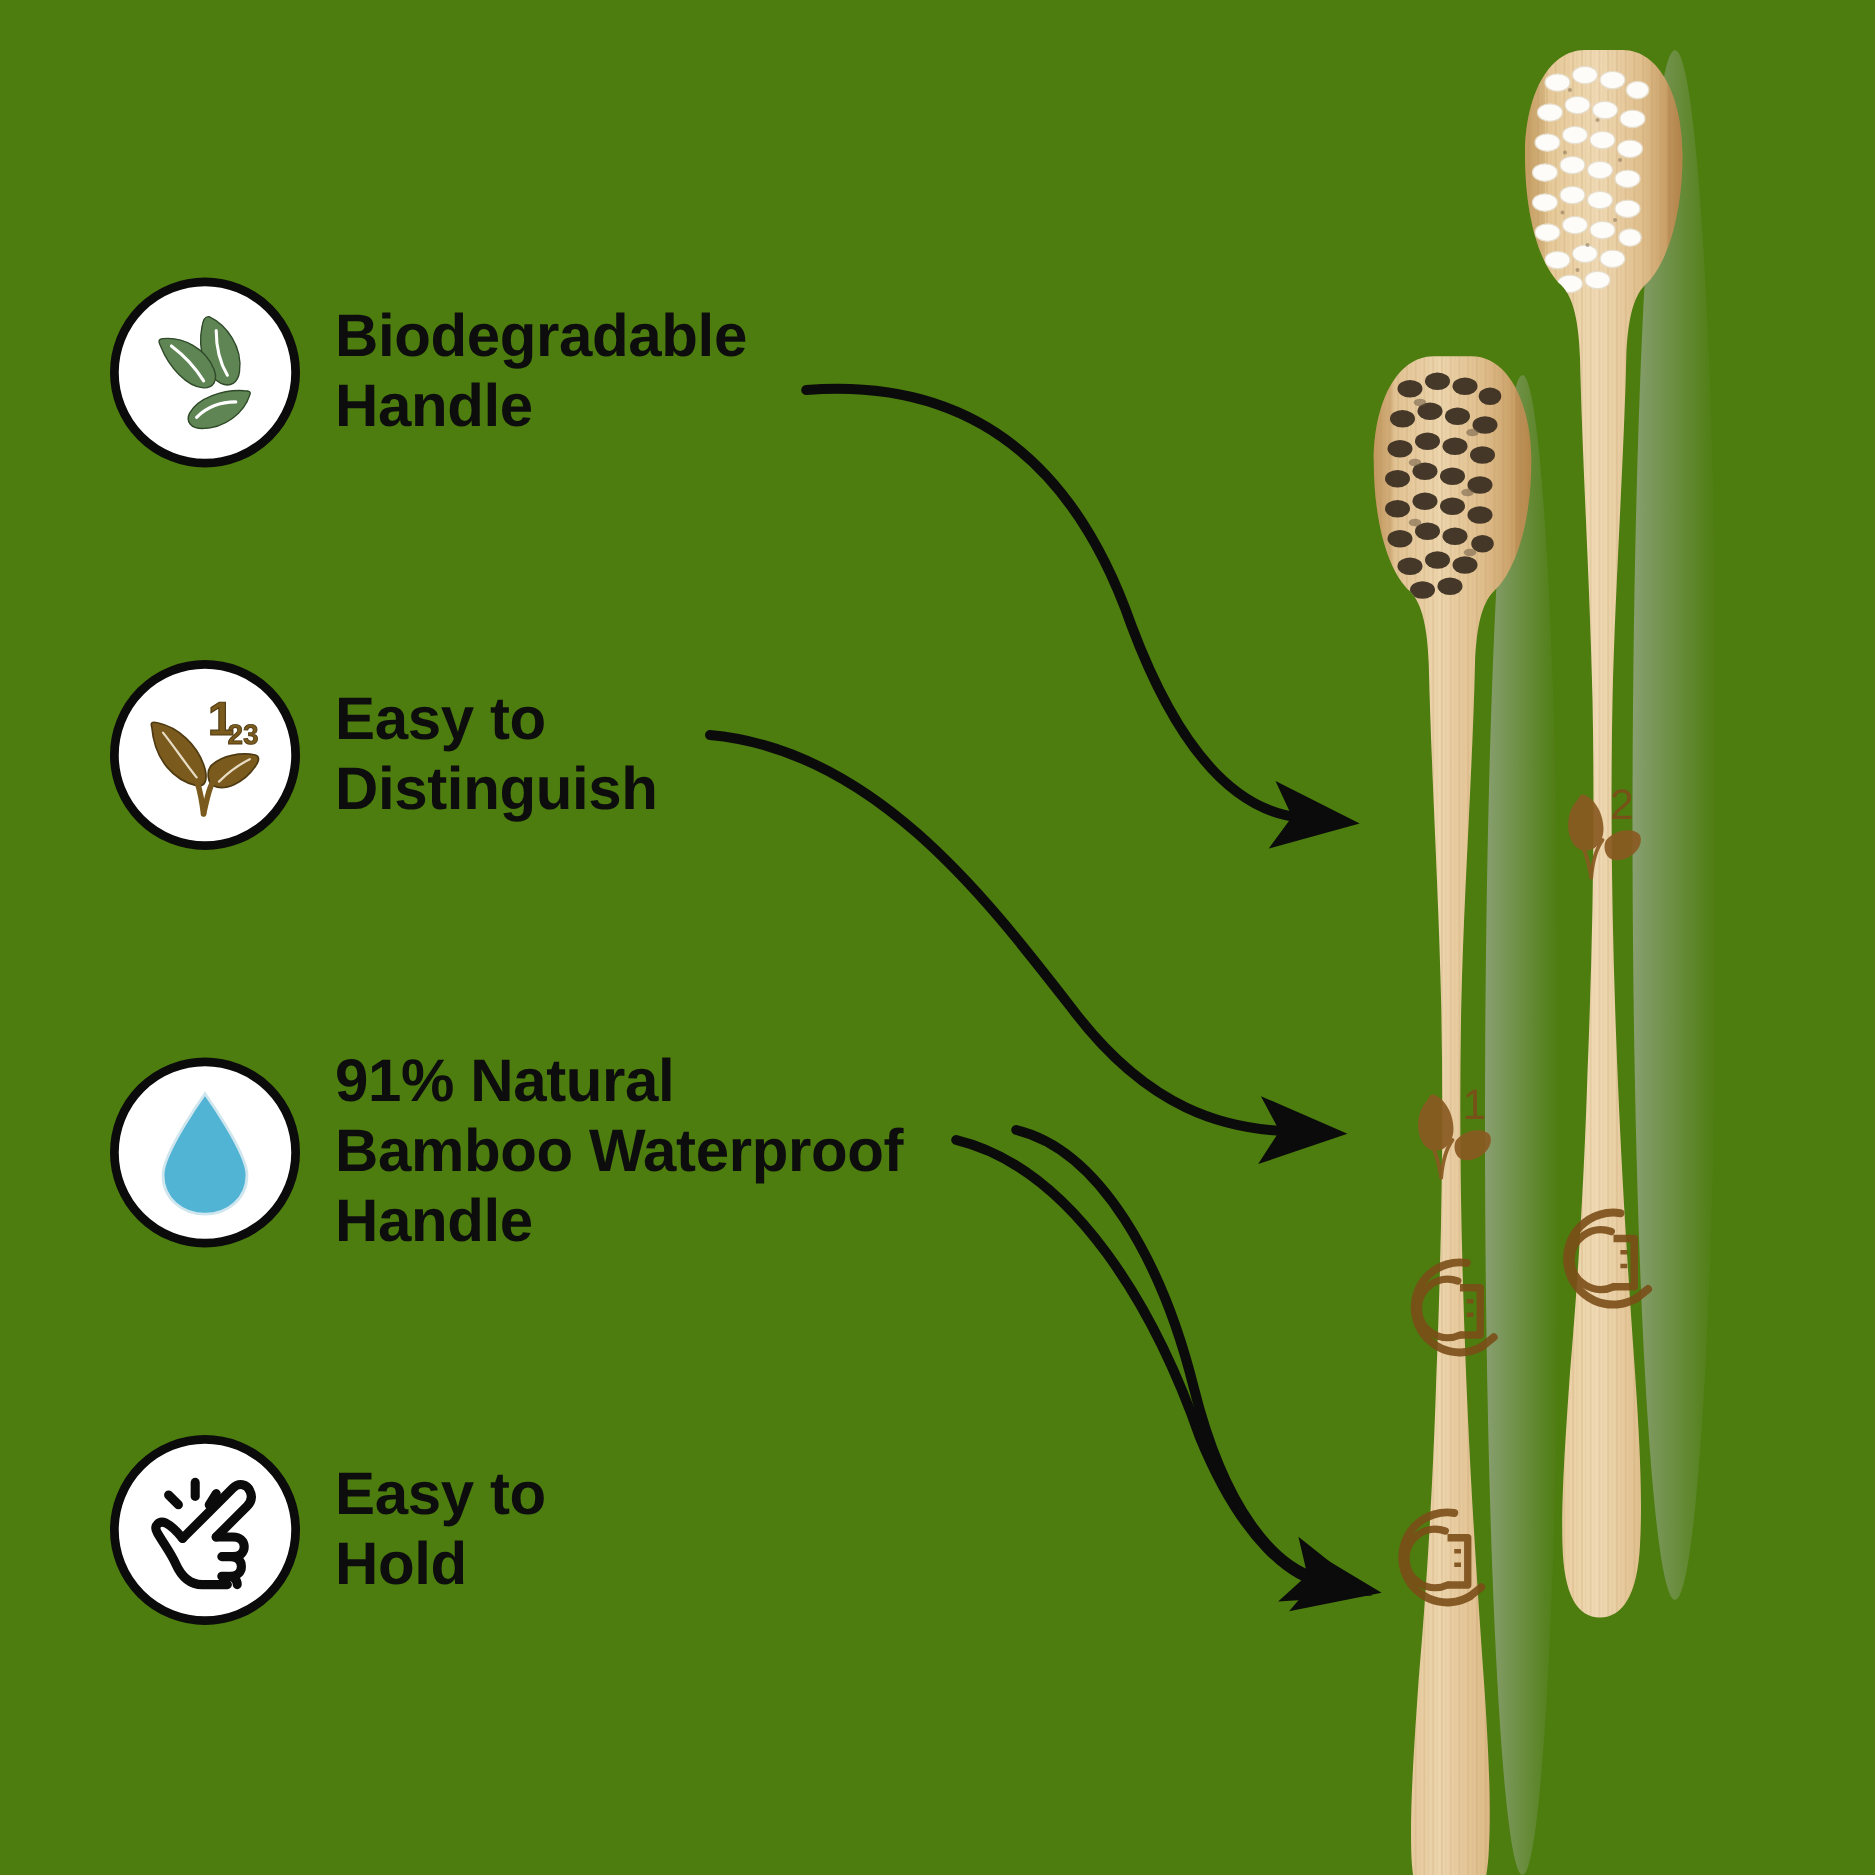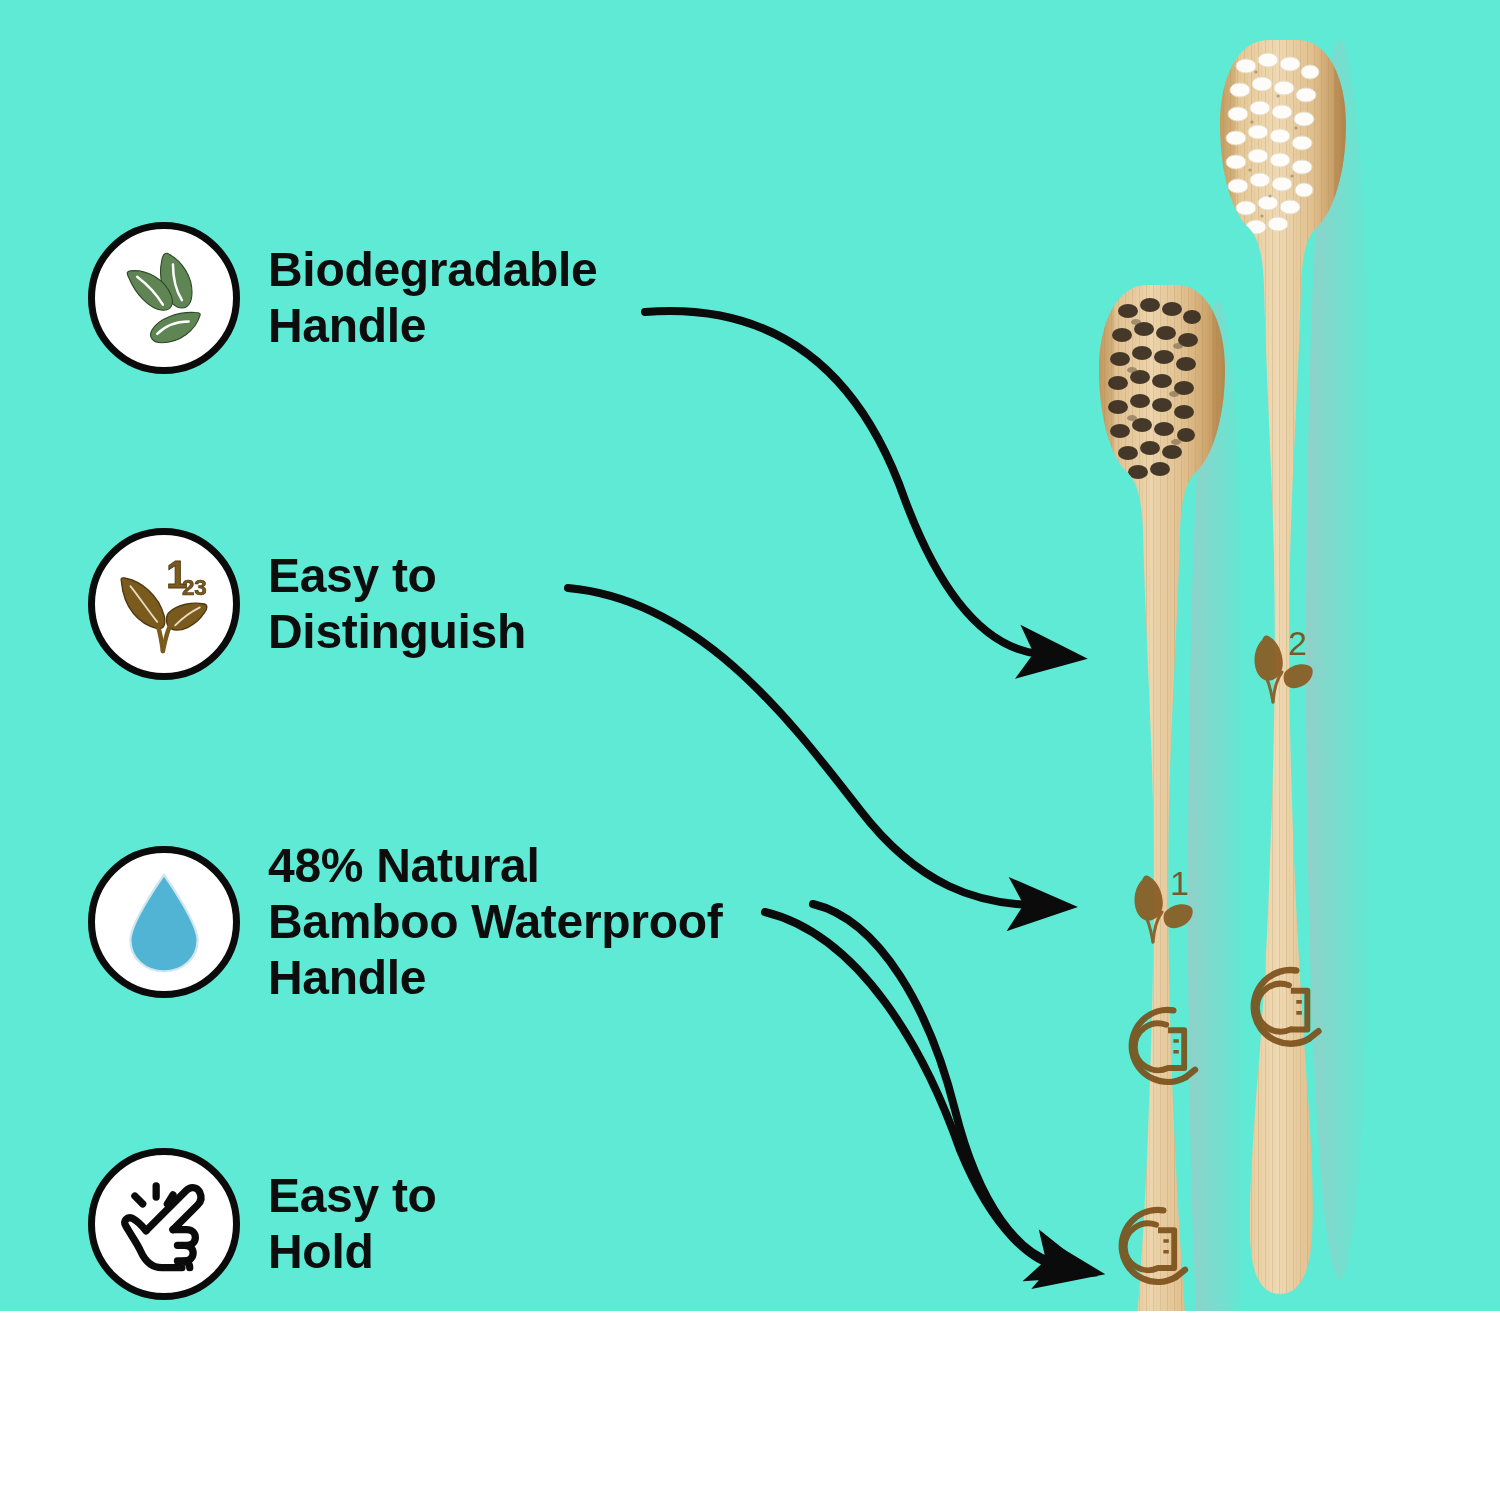--- a/index.html
+++ b/index.html
@@ -3,22 +3,22 @@
 <meta charset="utf-8">
 <style>
   html, body {
     margin: 0;
     padding: 0;
     background: #ffffff;
   }
   #stage {
     position: relative;
     width: 1500px;
-    height: 1311px;
-    background: #5eead4;
+    height: 1500px;
+    background: #4d7c0f;
     overflow: hidden;
     font-family: "Liberation Sans", sans-serif;
   }
 
   
   .feature {
     position: absolute;
     display: flex;
     align-items: center;
     gap: 28px;
@@ -130,21 +130,21 @@
   </div>
 
   <div class="feature" style="left:88px; top:838px;">
     <div class="badge">
       <span>
         <svg width="112" height="112" viewBox="0 0 100 100">
           <path d="M50,8 C50,8 80,50 80,66 C80,83 66,94 50,94 C34,94 20,83 20,66 C20,50 50,8 50,8 Z" fill="#52b4d4" stroke="#cfe6ef" stroke-width="2"></path>
         </svg>
       </span>
     </div>
-    <div class="feature-label">48% Natural
+    <div class="feature-label">91% Natural
 Bamboo Waterproof
 Handle</div>
   </div>
 
   <div class="feature" style="left:88px; top:1148px;">
     <div class="badge">
       <span>
         <svg width="112" height="112" viewBox="0 0 100 100">
           <g fill="none" stroke="#0b0b0b" stroke-width="6.5" stroke-linecap="round" stroke-linejoin="round">
             <path d="M34,56 L70,20 C74,16 80,17 82,22 C84,26 83,30 80,33 L58,55"></path>

